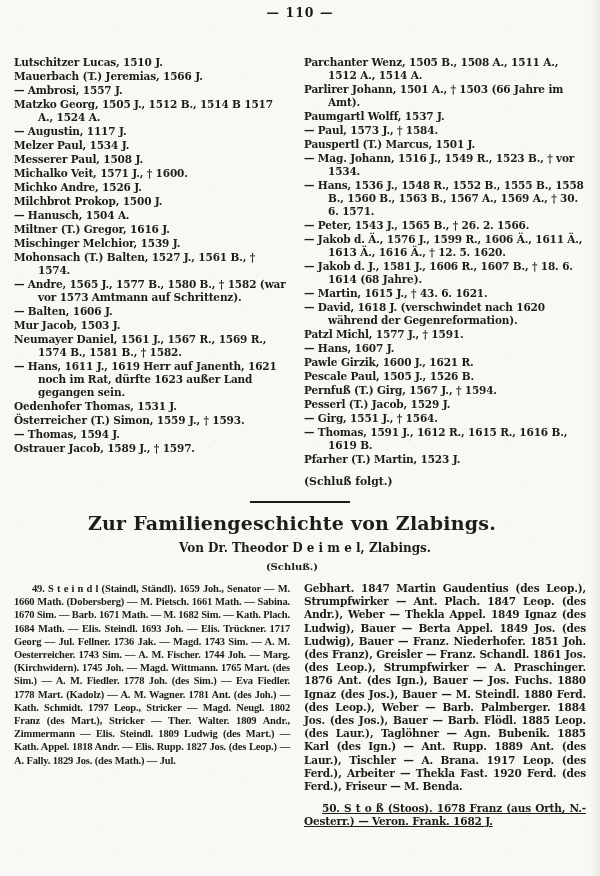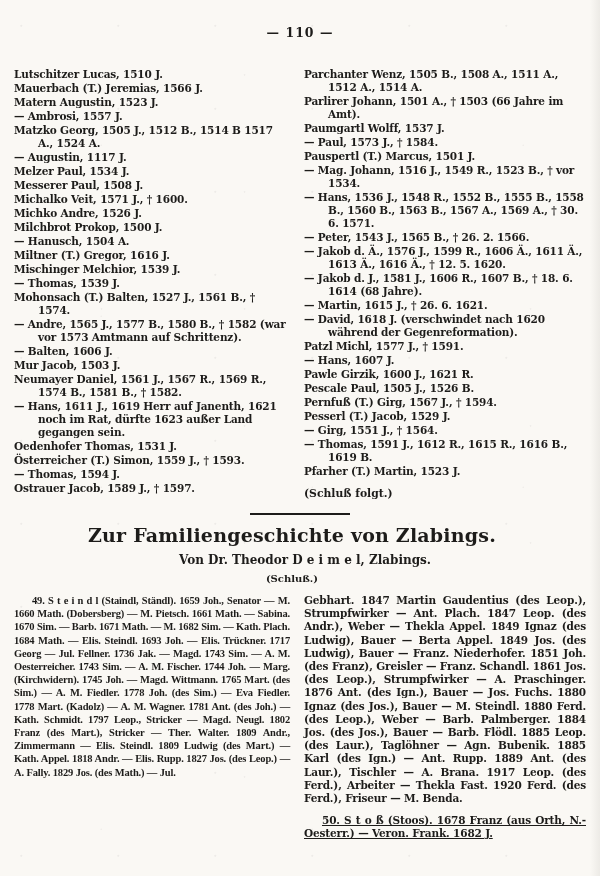--- a/index.html
+++ b/index.html
@@ -11,30 +11,30 @@
       radial-gradient(circle at 71% 64%, rgba(40,35,30,0.05) 0.5px, transparent 1.2px),
       radial-gradient(circle at 48% 85%, rgba(40,35,30,0.045) 0.5px, transparent 1.2px),
       linear-gradient(to left, rgba(60,55,45,0.07), rgba(60,55,45,0) 10px);
     background-size: 97px 83px, 143px 117px, 211px 171px, 100% 100%;
     color: #1d1c1a;
     font-family: "DejaVu Serif", "Liberation Serif", serif;
     font-weight: 700;
     -webkit-font-smoothing: antialiased;
   }
   .page-number {
-    margin-top: 25px;
+    margin-top: 5px;
     text-align: center;
     font-size: 12.5px;
     letter-spacing: 1px;
   }
   .columns {
     display: flex;
     gap: 14px;
     padding: 0 14px;
-    margin-top: 28px;
+    margin-top: 36px;
   }
   .col-left  { width: 276px; flex: 0 0 276px; }
   .col-right { width: 282px; flex: 0 0 282px; }
   .entry {
     font-size: 10.5px;
     line-height: 13px;
     letter-spacing: -0.15px;
     padding-left: 24px;
     text-indent: -24px;
     margin-bottom: 1px;
@@ -85,33 +85,31 @@
 </style>
 </head>
 <body>
 
 <div class="page-number">— 110 —</div>
 
 <div class="columns">
   <div class="col-left">
       <div class="entry">Lutschitzer Lucas, 1510 J.</div>
       <div class="entry">Mauerbach (T.) Jeremias, 1566 J.</div>
-      <div class="entry">Matern Augustin, 1523 J.</div>
       <div class="entry">— Ambrosi, 1557 J.</div>
       <div class="entry">Matzko Georg, 1505 J., 1512 B., 1514 B 1517 A., 1524 A.</div>
       <div class="entry">— Augustin, 1117 J.</div>
       <div class="entry">Melzer Paul, 1534 J.</div>
       <div class="entry">Messerer Paul, 1508 J.</div>
       <div class="entry">Michalko Veit, 1571 J., † 1600.</div>
       <div class="entry">Michko Andre, 1526 J.</div>
       <div class="entry">Milchbrot Prokop, 1500 J.</div>
       <div class="entry">— Hanusch, 1504 A.</div>
       <div class="entry">Miltner (T.) Gregor, 1616 J.</div>
       <div class="entry">Mischinger Melchior, 1539 J.</div>
-      <div class="entry">— Thomas, 1539 J.</div>
       <div class="entry">Mohonsach (T.) Balten, 1527 J., 1561 B., † 1574.</div>
       <div class="entry">— Andre, 1565 J., 1577 B., 1580 B., † 1582 (war vor 1573 Amtmann auf Schrittenz).</div>
       <div class="entry">— Balten, 1606 J.</div>
       <div class="entry">Mur Jacob, 1503 J.</div>
       <div class="entry">Neumayer Daniel, 1561 J., 1567 R., 1569 R., 1574 B., 1581 B., † 1582.</div>
       <div class="entry">— Hans, 1611 J., 1619 Herr auf Janenth, 1621 noch im Rat, dürfte 1623 außer Land gegangen sein.</div>
       <div class="entry">Oedenhofer Thomas, 1531 J.</div>
       <div class="entry">Österreicher (T.) Simon, 1559 J., † 1593.</div>
       <div class="entry">— Thomas, 1594 J.</div>
       <div class="entry">Ostrauer Jacob, 1589 J., † 1597.</div>
@@ -121,21 +119,21 @@
         <div class="entry">Parchanter Wenz, 1505 B., 1508 A., 1511 A., 1512 A., 1514 A.</div>
         <div class="entry">Parlirer Johann, 1501 A., † 1503 (66 Jahre im Amt).</div>
         <div class="entry">Paumgartl Wolff, 1537 J.</div>
         <div class="entry">— Paul, 1573 J., † 1584.</div>
         <div class="entry">Pauspertl (T.) Marcus, 1501 J.</div>
         <div class="entry">— Mag. Johann, 1516 J., 1549 R., 1523 B., † vor 1534.</div>
         <div class="entry">— Hans, 1536 J., 1548 R., 1552 B., 1555 B., 1558 B., 1560 B., 1563 B., 1567 A., 1569 A., † 30. 6. 1571.</div>
         <div class="entry">— Peter, 1543 J., 1565 B., † 26. 2. 1566.</div>
         <div class="entry">— Jakob d. Ä., 1576 J., 1599 R., 1606 Ä., 1611 Ä., 1613 Ä., 1616 Ä., † 12. 5. 1620.</div>
         <div class="entry">— Jakob d. J., 1581 J., 1606 R., 1607 B., † 18. 6. 1614 (68 Jahre).</div>
-        <div class="entry">— Martin, 1615 J., † 26. 6. 1621.</div>
+        <div class="entry">— Martin, 1615 J., † 43. 6. 1621.</div>
         <div class="entry">— David, 1618 J. (verschwindet nach 1620 während der Gegenreformation).</div>
         <div class="entry">Patzl Michl, 1577 J., † 1591.</div>
         <div class="entry">— Hans, 1607 J.</div>
         <div class="entry">Pawle Girzik, 1600 J., 1621 R.</div>
         <div class="entry">Pescale Paul, 1505 J., 1526 B.</div>
         <div class="entry">Pernfuß (T.) Girg, 1567 J., † 1594.</div>
         <div class="entry">Pesserl (T.) Jacob, 1529 J.</div>
         <div class="entry">— Girg, 1551 J., † 1564.</div>
         <div class="entry">— Thomas, 1591 J., 1612 R., 1615 R., 1616 B., 1619 B.</div>
         <div class="entry">Pfarher (T.) Martin, 1523 J.</div>

